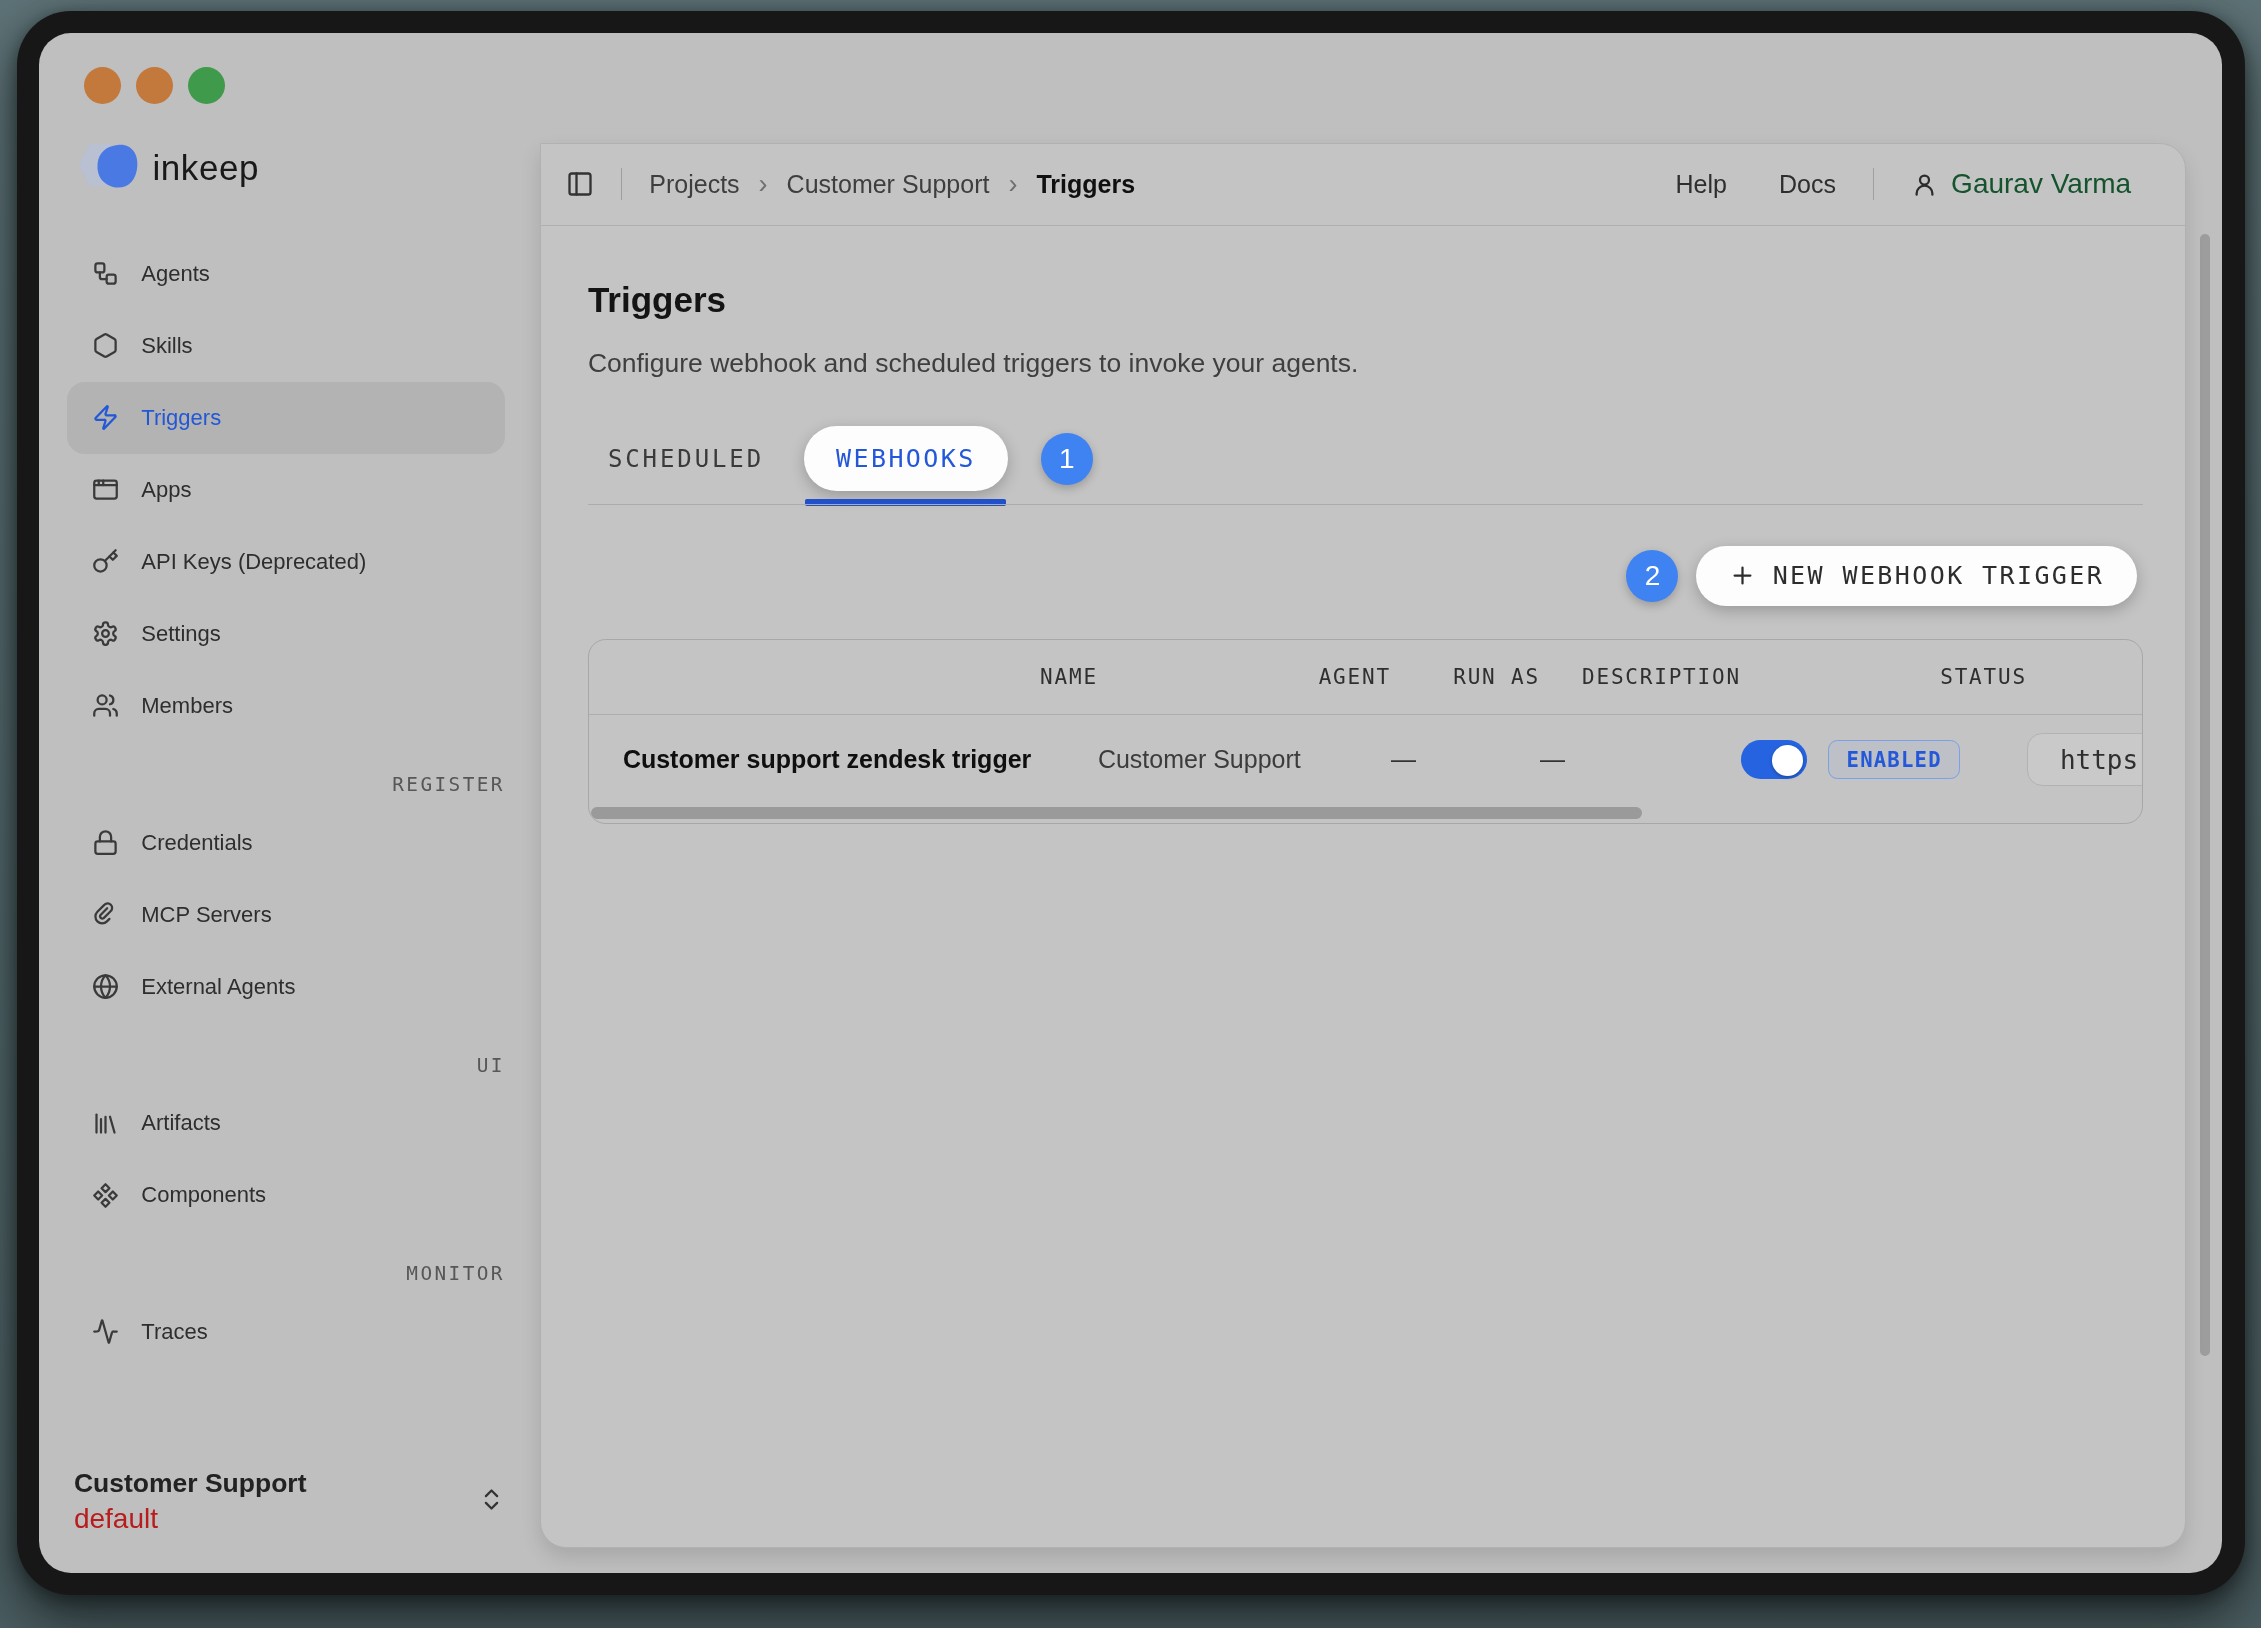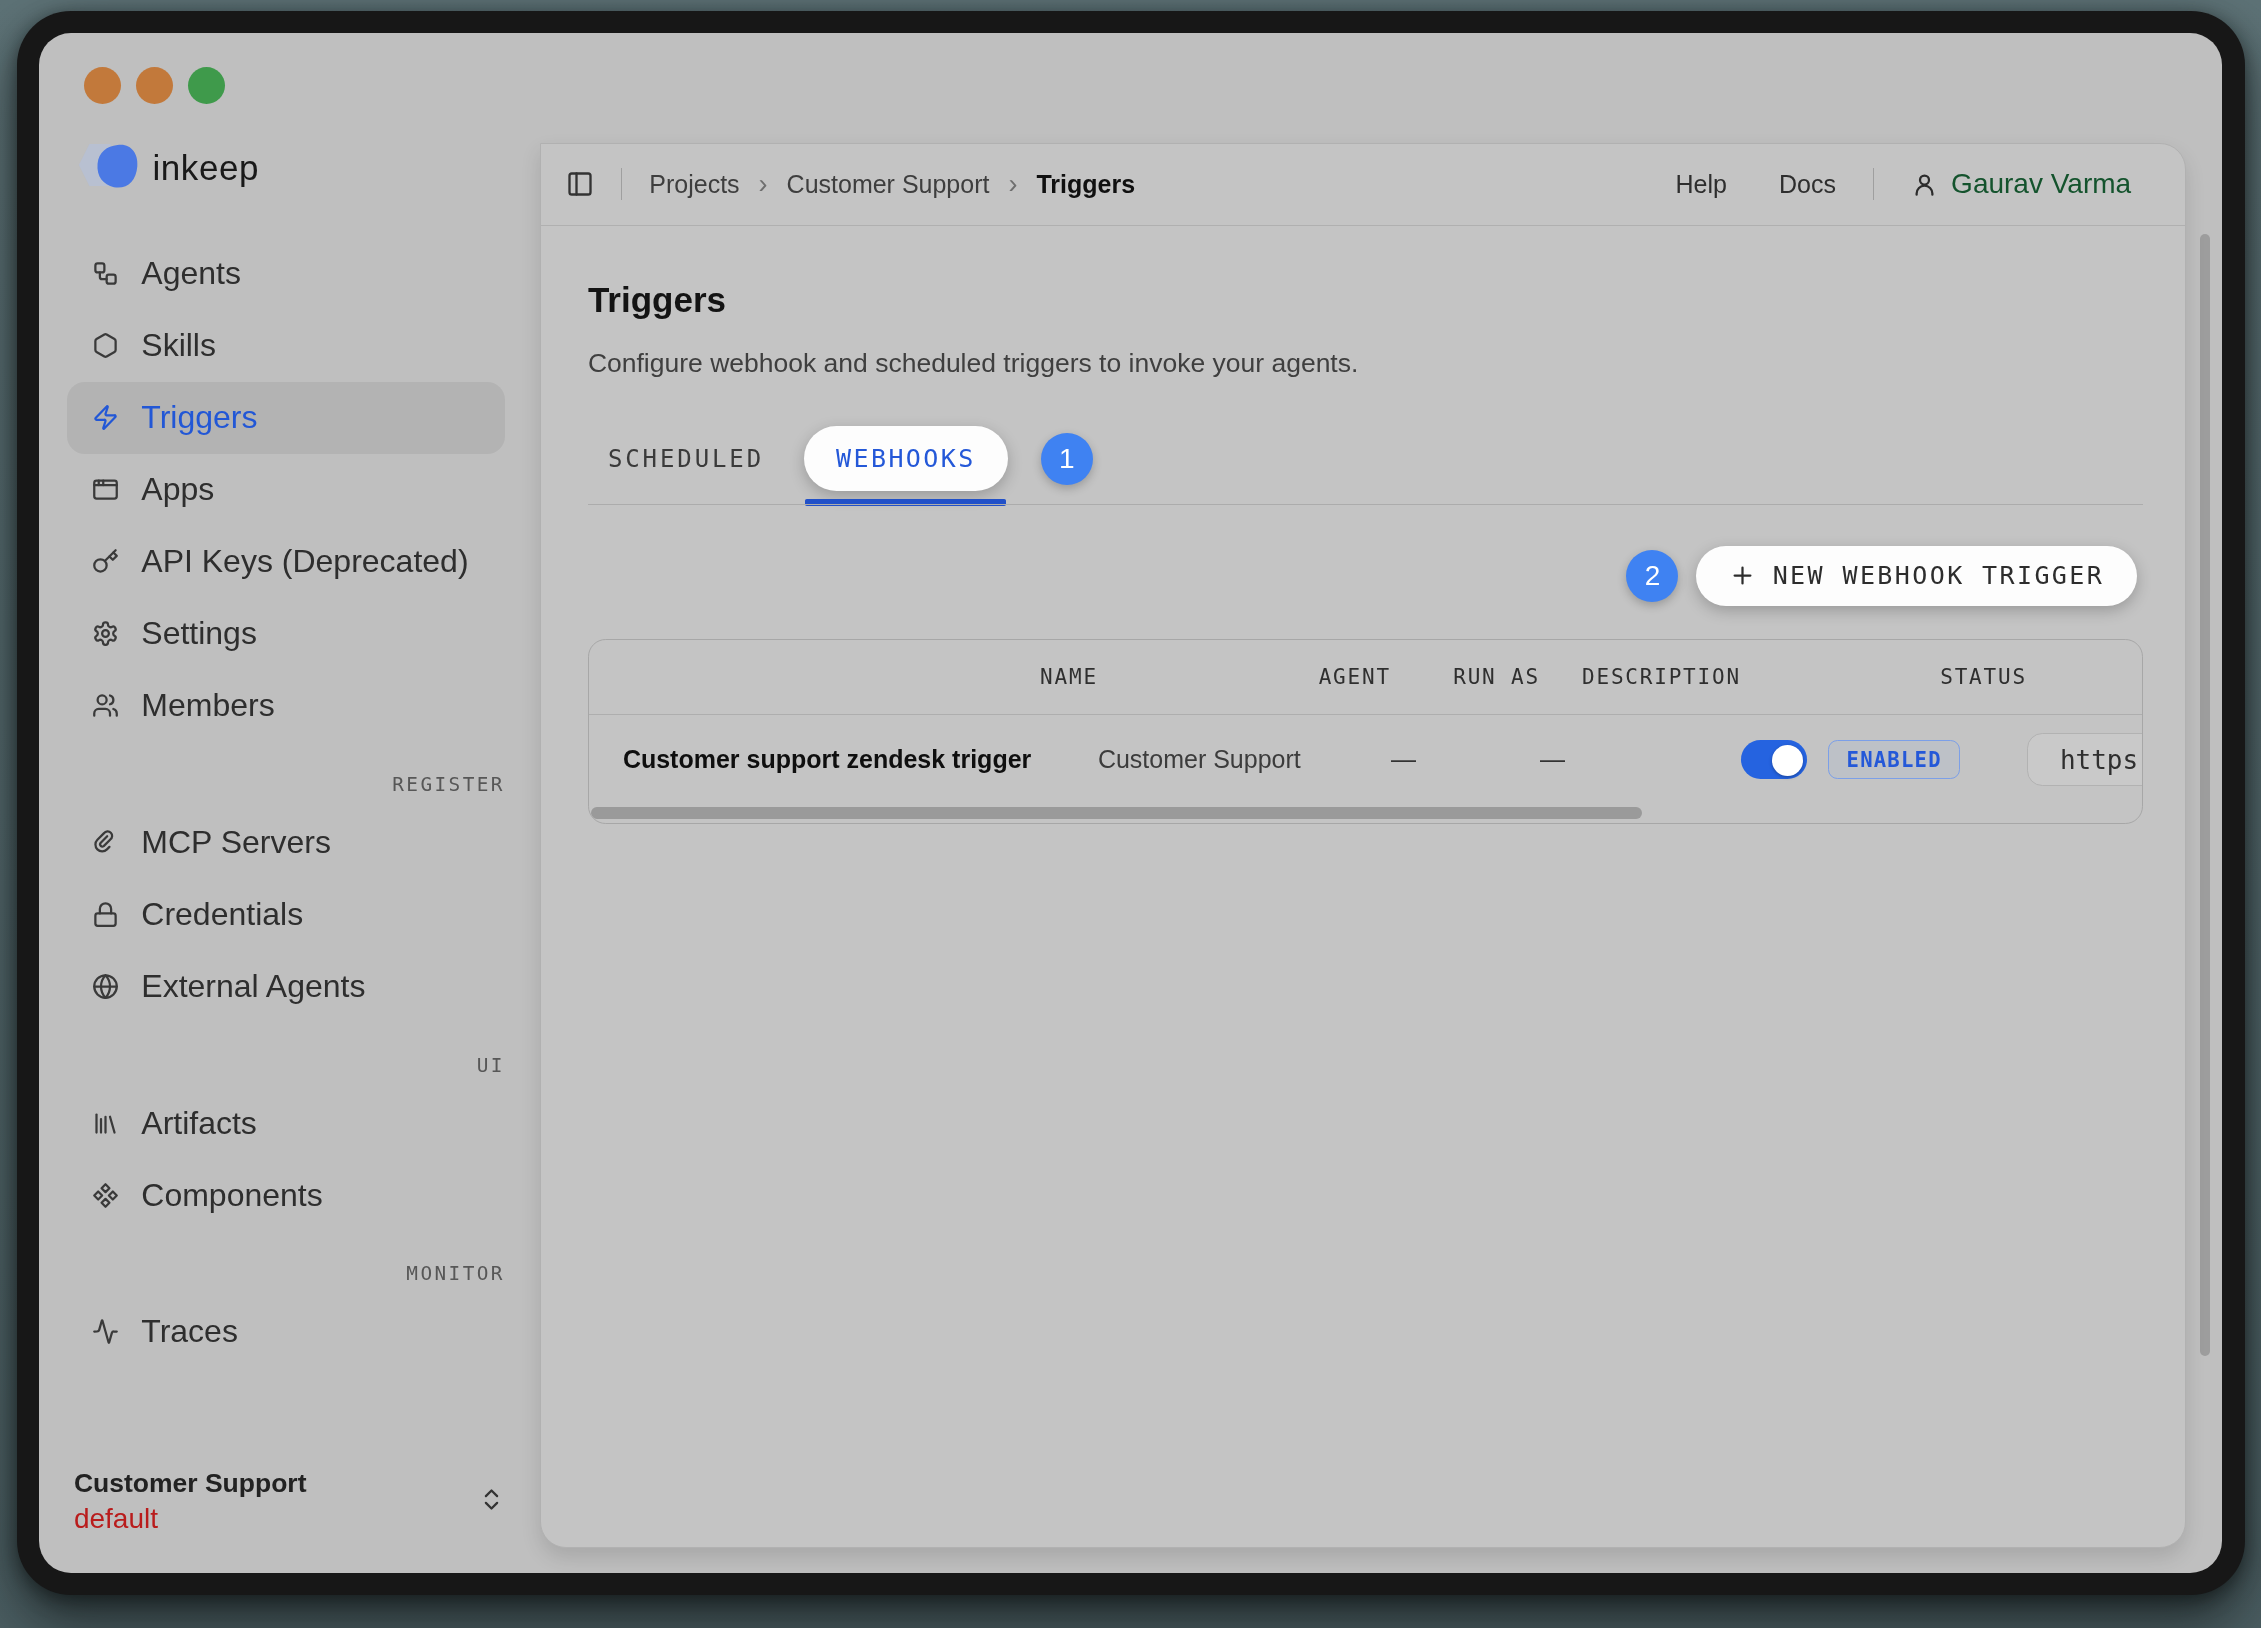--- a/index.html
+++ b/index.html
@@ -31,21 +31,21 @@
     padding:105px 35px 38px 28px;
   }
   .side-scrollbar{
     position:absolute; right:11.8px; top:201px; width:10px; height:1122px;
     background:#9d9d9d; border-radius:5.3px;
   }
   .logo{ display:flex; align-items:center; gap:10.6px; padding-left:5.9px; margin-bottom:39px; }
   .logo-text{ font-size:35px; font-weight:500; letter-spacing:0.6px; color:#191919; }
   .nav-item{
     display:flex; align-items:center; gap:22.4px; height:72px;
-    padding:0 25px; border-radius:17.7px; color:#2e2e2e; font-size:32px; cursor:pointer;
+    padding:0 25px; border-radius:17.7px; color:#2e2e2e; font-size:22px; cursor:pointer;
   }
   .nav-item .ic{ width:27px; height:27px; stroke:#3a3a3a; flex:0 0 auto; }
   .nav-item.active{ background:rgba(0,0,0,.062); color:#2257d6; }
   .nav-item.active .ic{ stroke:#2257d6; }
   .section-label{
     font-size:19.4px; letter-spacing:2.4px; color:#575757; margin:31px 0 10.6px 7px;
   }
   .side-spacer{ flex:1; }
   .project-switch{
     display:flex; align-items:center; justify-content:space-between;
@@ -219,30 +219,30 @@
             <circle cx="9" cy="7" r="4"></circle>
             <path d="M22 21v-2a4 4 0 0 0-3-3.87"></path>
             <path d="M16 3.13a4 4 0 0 1 0 7.75"></path>
           </svg>
         <span>Members</span>
       </div>
 
       <div class="section-label mono">REGISTER</div>
       <div class="nav-item">
         <svg class="ic" viewBox="0 0 24 24">
-            <path d="M13.5 6.5 7.6 12.4a2 2 0 0 0 2.8 2.8l5.9-5.9a4 4 0 1 0-5.6-5.6L4.8 9.6a6 6 0 0 0 8.5 8.5l2.2-2.2"></path>
-          </svg>
-        <span>MCP Servers</span>
-      </div>
-      <div class="nav-item">
-        <svg class="ic" viewBox="0 0 24 24">
             <rect x="3" y="11" width="18" height="11" rx="2"></rect>
             <path d="M7 11V7a5 5 0 0 1 10 0v4"></path>
           </svg>
         <span>Credentials</span>
+      </div>
+      <div class="nav-item">
+        <svg class="ic" viewBox="0 0 24 24">
+            <path d="M13.5 6.5 7.6 12.4a2 2 0 0 0 2.8 2.8l5.9-5.9a4 4 0 1 0-5.6-5.6L4.8 9.6a6 6 0 0 0 8.5 8.5l2.2-2.2"></path>
+          </svg>
+        <span>MCP Servers</span>
       </div>
       <div class="nav-item">
         <svg class="ic" viewBox="0 0 24 24">
             <circle cx="12" cy="12" r="10"></circle>
             <path d="M12 2a14.5 14.5 0 0 0 0 20 14.5 14.5 0 0 0 0-20"></path>
             <path d="M2 12h20"></path>
           </svg>
         <span>External Agents</span>
       </div>
 

